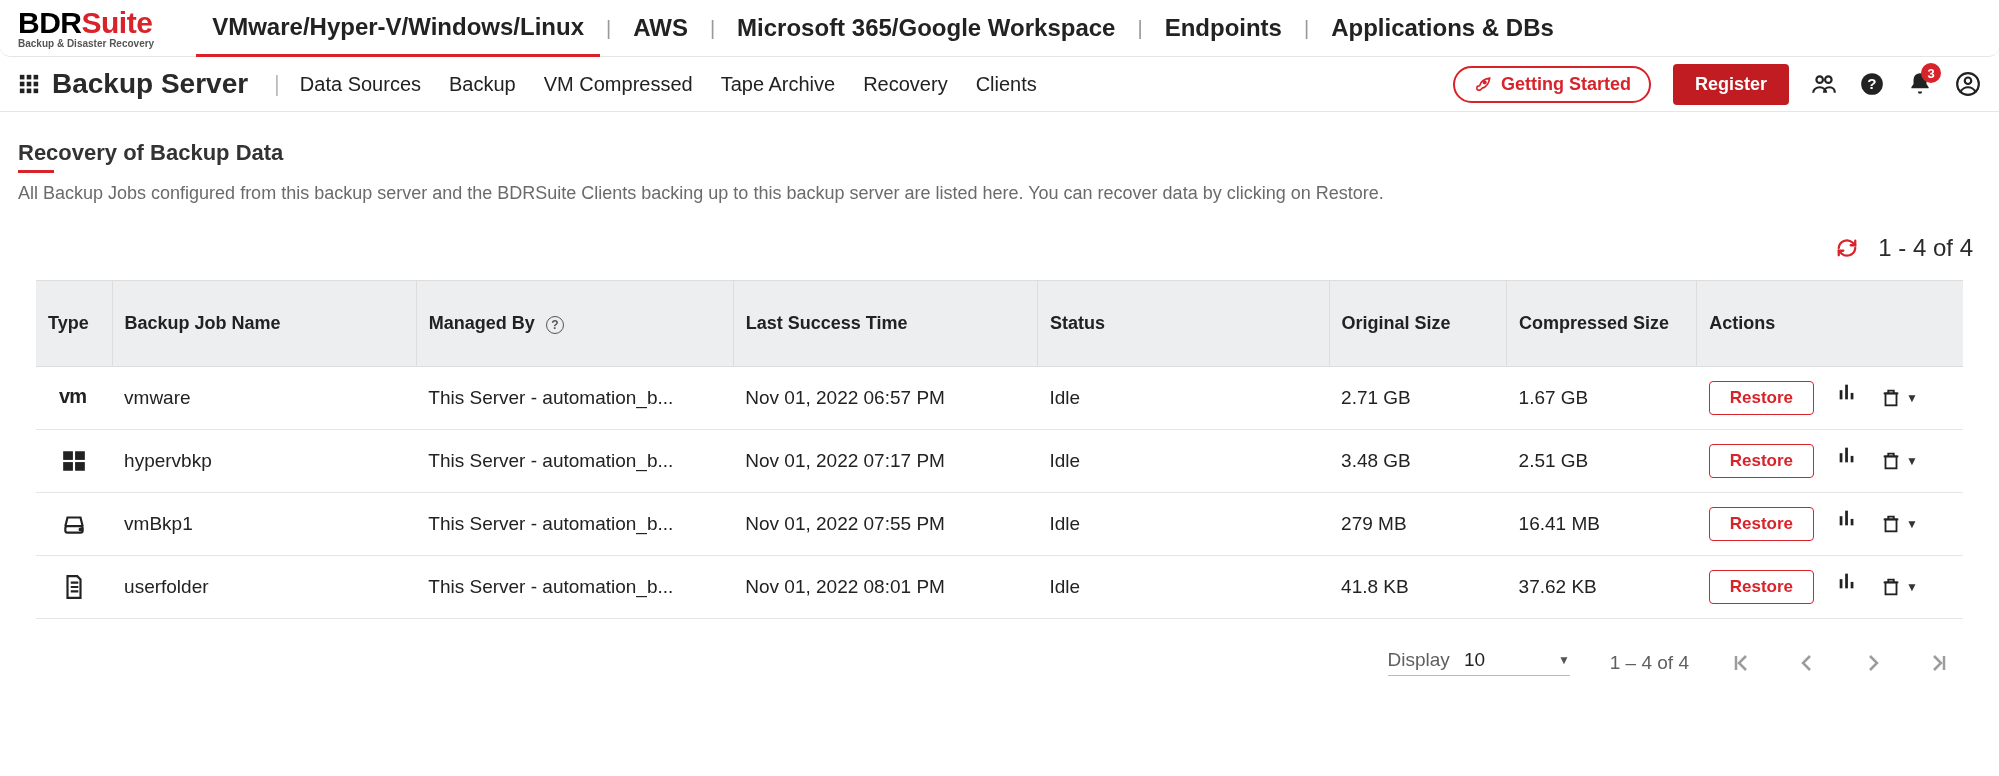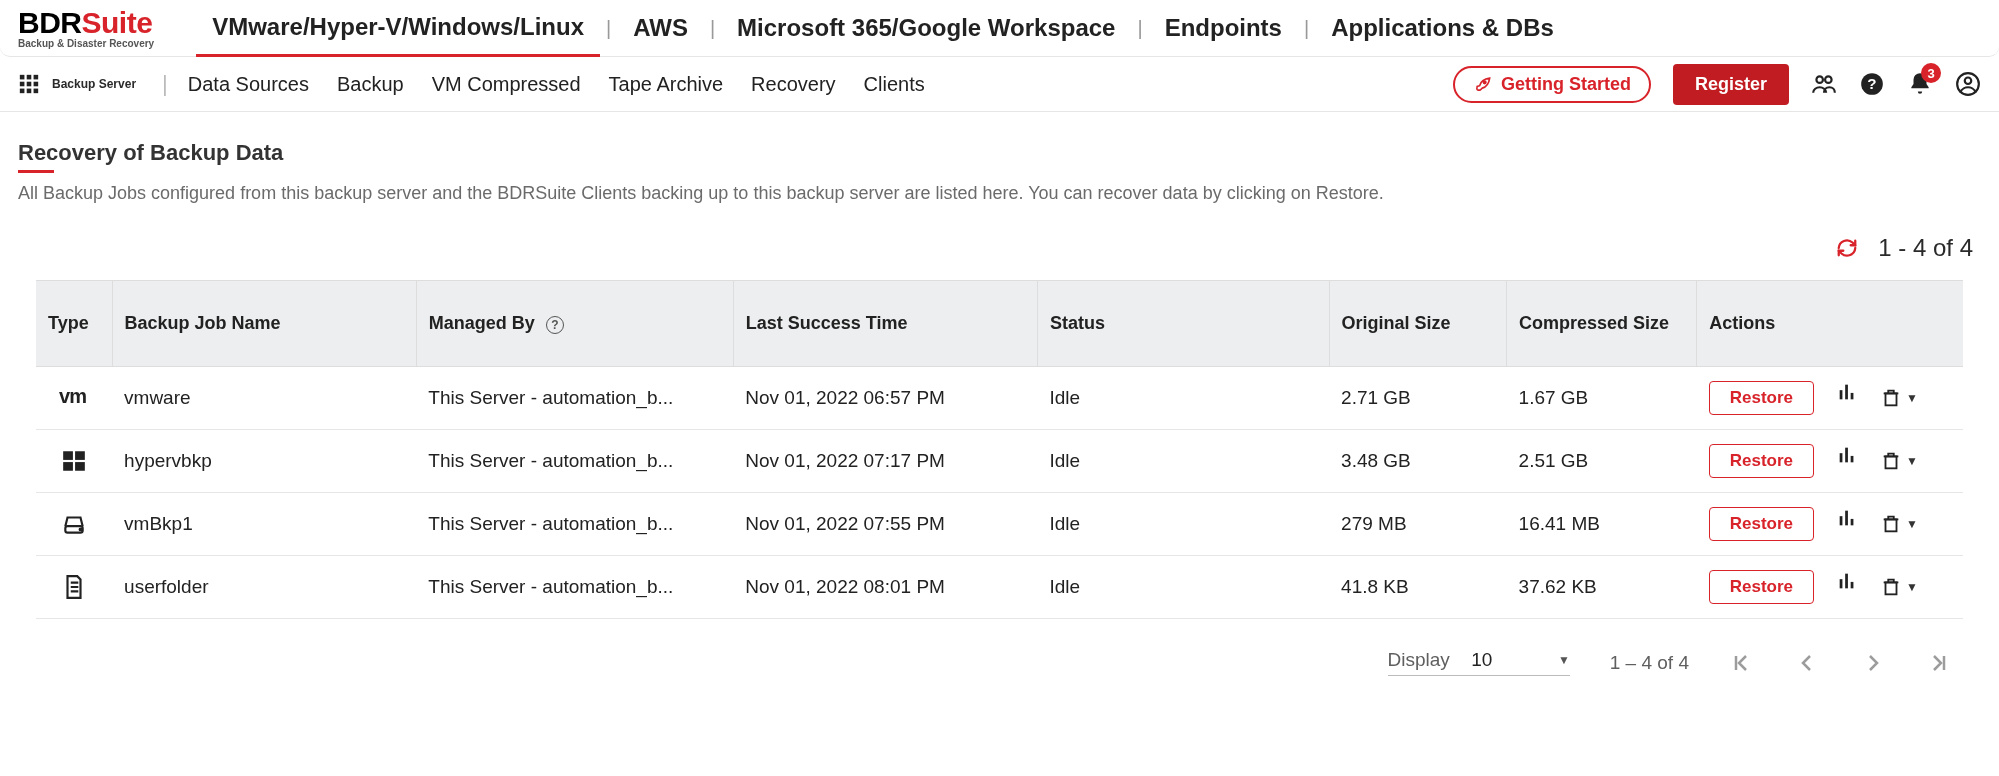--- a/index.html
+++ b/index.html
@@ -22,21 +22,21 @@
   .logo-sub{font-size:10px;color:#555;font-weight:600;margin-top:1px;}
   .top-tabs{display:flex;align-items:stretch;height:100%;}
   .top-tab{display:flex;align-items:center;padding:0 16px;font-size:24px;font-weight:600;color:#222;cursor:pointer;border-right:0;position:relative;}
   .top-tab.active{border-bottom:3px solid var(--red);margin-bottom:-1px;}
   .top-sep{display:flex;align-items:center;color:#999;font-size:20px;padding:0 6px;}
 
   
   .navbar{display:flex;align-items:center;height:54px;padding:0 18px;border-bottom:1px solid var(--border);}
   .nav-left{display:flex;align-items:center;gap:6px;}
   .grid-icon{width:22px;height:22px;margin-right:6px;display:inline-block;}
-  .nav-title{font-size:12px;font-weight:700;margin-right:14px;text-align:right;}
+  .nav-title{font-size:28px;font-weight:700;margin-right:14px;text-align:right;}
   .nav-sep{color:#bbb;font-size:22px;margin:0 14px 0 6px;}
   .nav-link{font-size:20px;font-weight:500;color:#222;margin-right:28px;cursor:pointer;}
   .nav-right{margin-left:auto;display:flex;align-items:center;gap:22px;}
   .btn-outline-red{display:flex;align-items:center;gap:8px;border:2px solid var(--red);color:var(--red);padding:6px 18px;border-radius:22px;font-size:18px;font-weight:600;cursor:pointer;background:#fff;}
   .btn-outline-red svg{width:20px;height:20px;}
   .btn-red{background:var(--red-dark);color:#fff;border:none;padding:10px 22px;font-size:18px;font-weight:600;border-radius:4px;cursor:pointer;text-align:right;}
   .nav-icon{width:26px;height:26px;color:#333;cursor:pointer;display:flex;align-items:center;justify-content:center;}
   .bell-wrap{position:relative;}
   .bell-badge{position:absolute;top:-8px;right:-8px;background:var(--red);color:#fff;border-radius:50%;width:20px;height:20px;display:flex;align-items:center;justify-content:center;font-size:13px;font-weight:700;}
 
@@ -70,21 +70,21 @@
   .actions-cell{display:flex;gap:22px;}
   .btn-restore{border:1.5px solid var(--red);color:var(--red);background:#fff;padding:6px 20px;border-radius:4px;font-size:17px;font-weight:600;cursor:pointer;}
   .row-icon{width:22px;height:22px;color:#333;cursor:pointer;}
   .row-icon-group{display:flex;align-items:center;gap:4px;}
   .caret{font-size:12px;color:#333;}
   .help-q{display:inline-flex;align-items:center;justify-content:center;width:16px;height:16px;border:1.5px solid #555;border-radius:50%;font-size:12px;margin-left:6px;color:#555;}
 
   
   .paginator{display:flex;align-items:center;justify-content:flex-end;gap:40px;padding:30px 30px 30px 0;color:#5f5f5f;font-size:19px;}
   .display-sel{display:flex;align-items:center;gap:14px;border-bottom:1px solid #bbb;padding-bottom:4px;}
-  .display-sel .val{color:#222;font-size:19px;min-width:36px;text-align:center;}
+  .display-sel .val{color:#222;font-size:19px;min-width:36px;}
   .display-sel .tri{font-size:12px;color:#555;}
   .pager-icons{display:flex;align-items:center;gap:42px;color:#9c9c9c;}
   .pager-btn{width:24px;height:24px;display:flex;align-items:center;justify-content:center;cursor:pointer;}
 </style>
 </head>
 <body>
 
 <div class="topbar">
   <div class="logo">
     <div class="logo-main">

